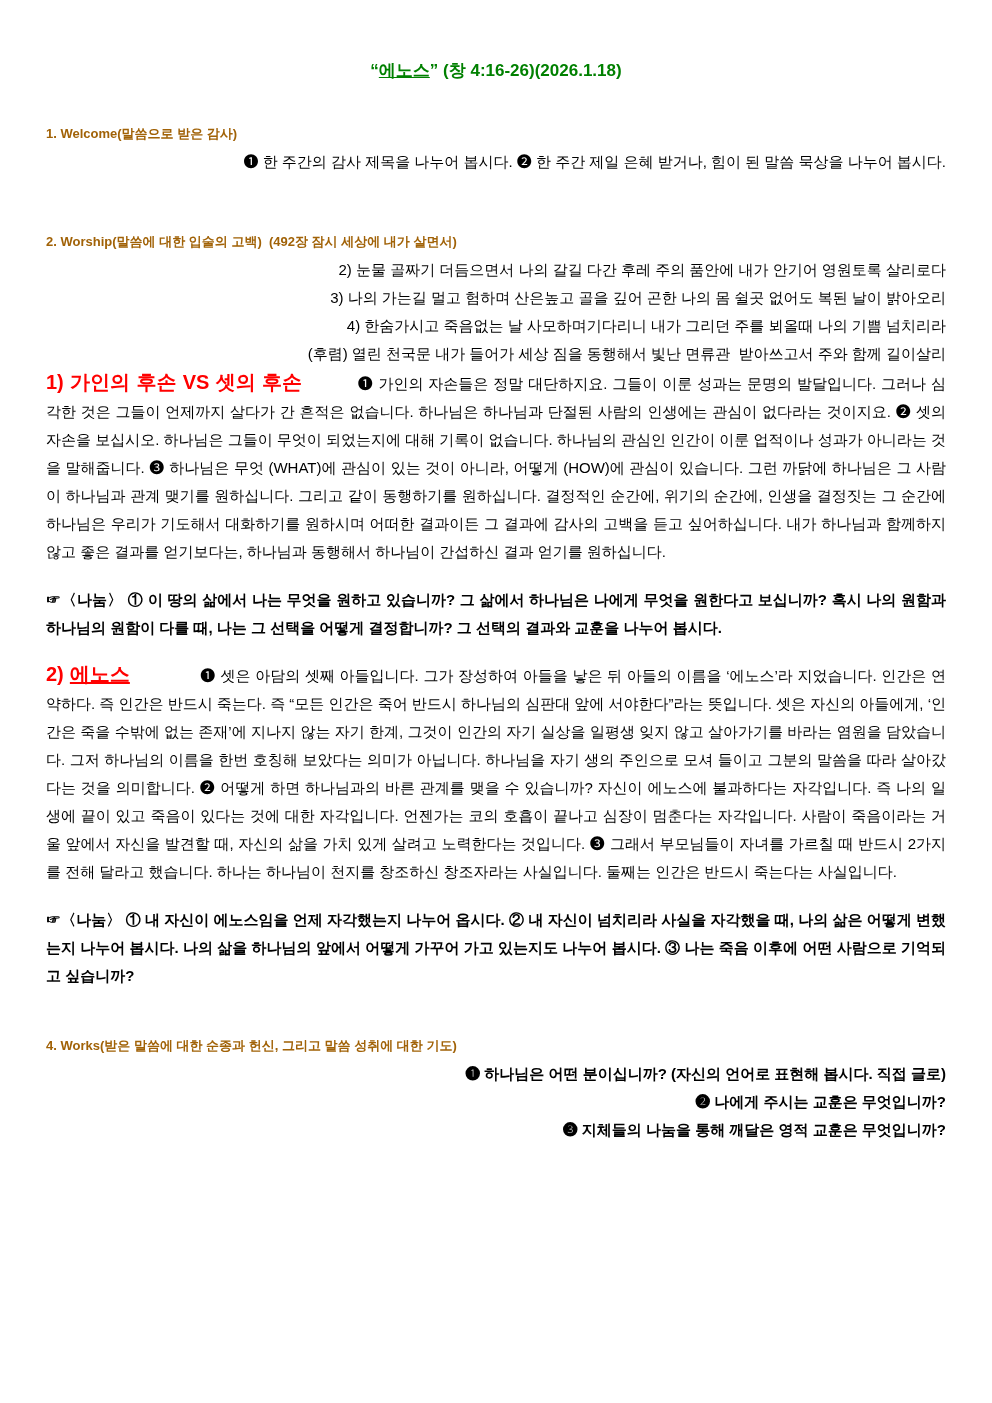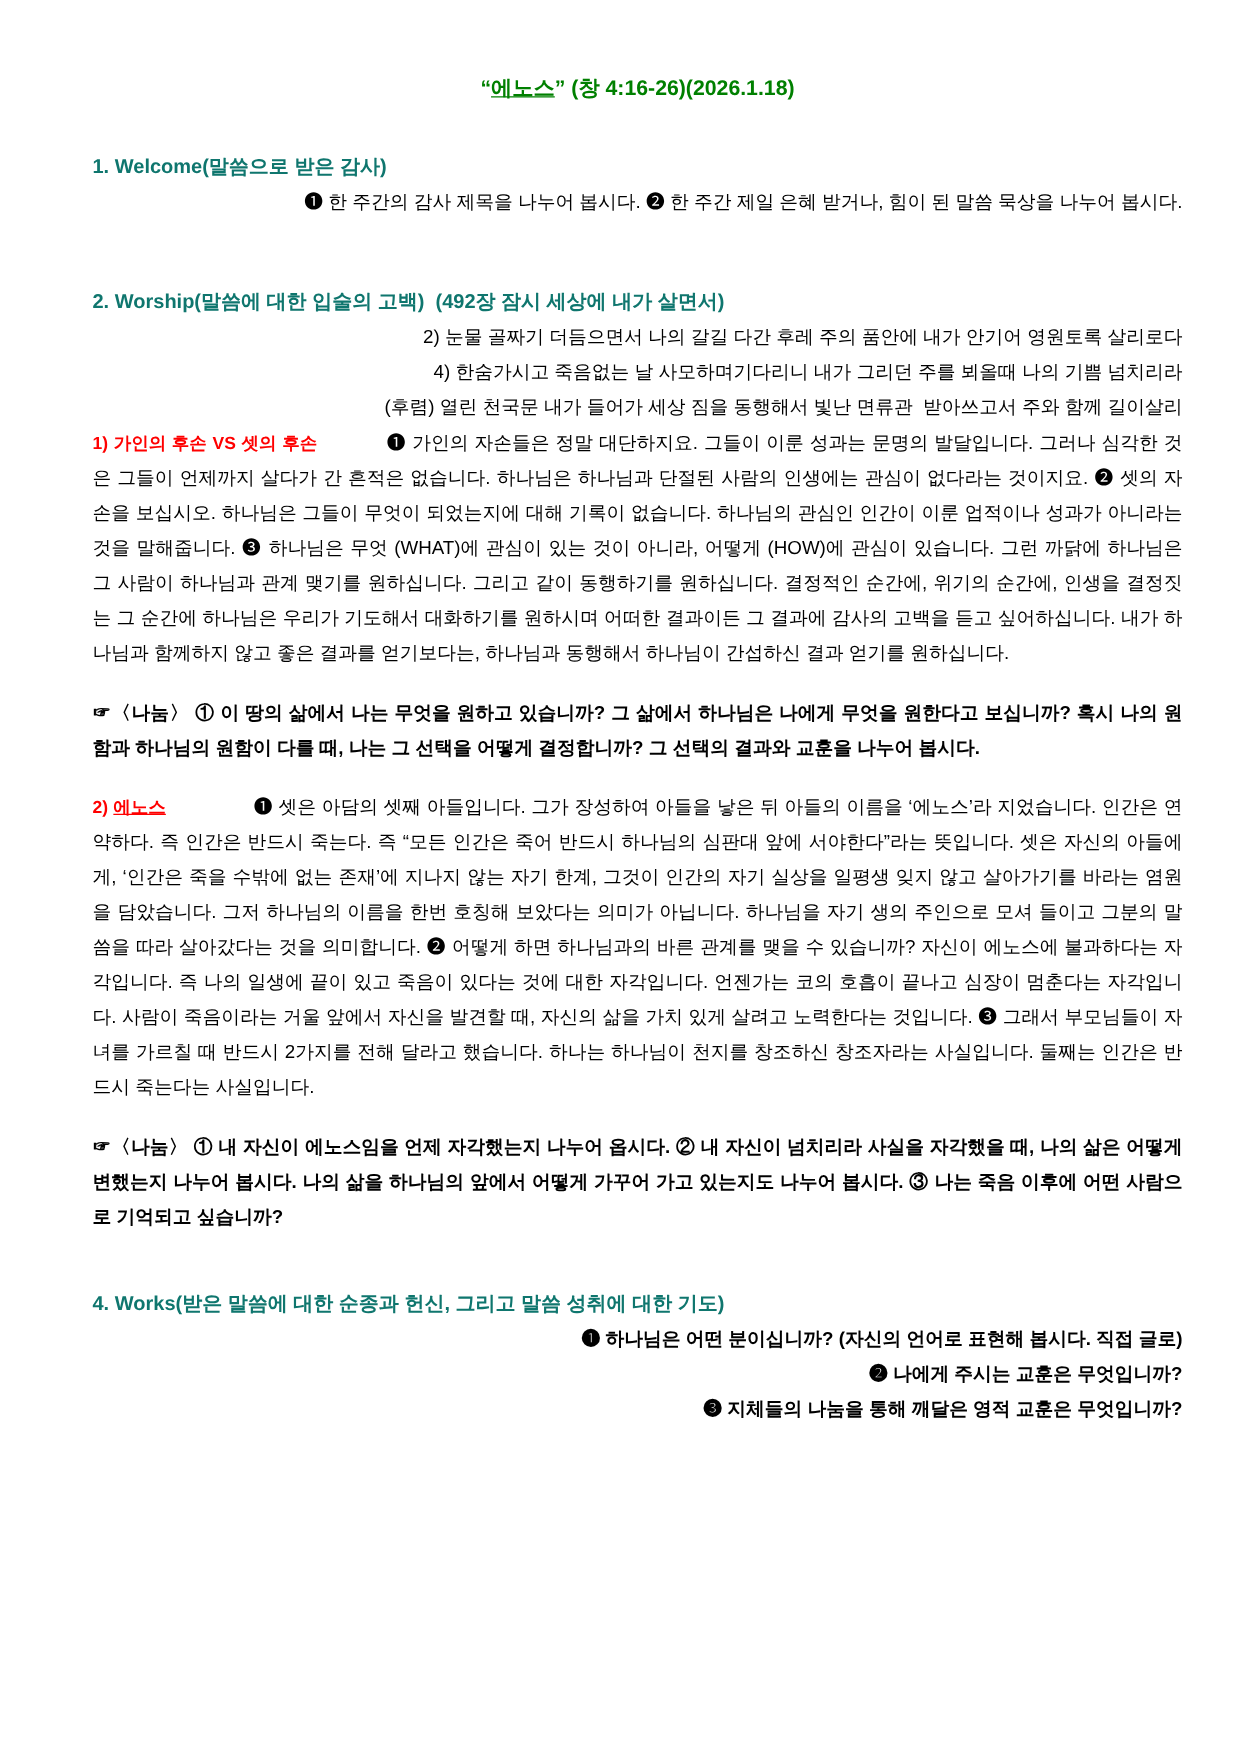--- a/index.html
+++ b/index.html
@@ -1,55 +1,55 @@
 <!DOCTYPE html>
 <html lang="ko"><head>
 <meta charset="utf-8">
 <style>
   html, body { margin: 0; padding: 0; background: #ffffff; }
   .page {
     position: relative;
     width: 992px;
     height: 1238px;
     box-sizing: border-box;
-    padding: 58px 46px 0 74px;
+    padding: 58px 46px 0 46px;
     background: #ffffff;
     font-family: "Liberation Sans", sans-serif;
     color: #000000;
     font-size: 15px;
     line-height: 28px;
   }
   .title {
     margin: 0;
     text-align: center;
     font-size: 17px;
     font-weight: bold;
     color: #008000;
     line-height: 26px;
     white-space: pre-wrap;
   }
   .u { text-decoration: underline; }
   h2 {
     margin: 0;
-    font-size: 16px;
+    font-size: 13px;
     font-weight: bold;
-    color: #0f766e;
+    color: #a16207;
     line-height: 28px;
     white-space: pre-wrap;
   }
   .mt-welcome { margin-top: 36px; }
   .mt-worship { margin-top: 52px; }
   .mt-word    { margin-top: 48px; }
   .mt-works   { margin-top: 42px; }
   p { margin: 0; }
   .body { font-size: 15px; line-height: 28px; text-align: right; }
   .indent1 { padding-left: 16px; }
   .song { padding-left: 12px; white-space: pre-wrap; }
   .justify { text-align: justify; }
-  .red-head { color: #ff0000; font-weight: bold; font-size: 14px; }
+  .red-head { color: #ff0000; font-weight: bold; font-size: 20px; }
   .gap55 { display: inline-block; width: 55px; }
   .gap70 { display: inline-block; width: 70px; }
   .sharing { font-weight: bold; margin-top: 20px; }
   .para2 { margin-top: 18px; }
   .works-item { font-weight: bold; }
 </style>
 </head>
 <body>
 
 <div class="page">
@@ -57,20 +57,21 @@
   <h1 class="title"><span>“</span><span class="u">에노스</span><span>”</span><span> (창 4:16-26)(2026.1.18)</span></h1>
 
   <section>
     <h2 class="mt-welcome">1. Welcome(말씀으로 받은 감사)</h2>
     <p class="body indent1">❶ 한 주간의 감사 제목을 나누어 봅시다. ❷ 한 주간 제일 은혜 받거나, 힘이 된 말씀 묵상을 나누어 봅시다.</p>
   </section>
 
   <section>
     <h2 class="mt-worship">2. Worship(말씀에 대한 입술의 고백)  (492장 잠시 세상에 내가 살면서)</h2>
     <p class="body song">2) 눈물 골짜기 더듬으면서 나의 갈길 다간 후레 주의 품안에 내가 안기어 영원토록 살리로다</p>
+    <p class="body song">3) 나의 가는길 멀고 험하며 산은높고 골을 깊어 곤한 나의 몸 쉴곳 없어도 복된 날이 밝아오리</p>
     <p class="body song">4) 한숨가시고 죽음없는 날 사모하며기다리니 내가 그리던 주를 뵈올때 나의 기쁨 넘치리라</p>
     <p class="body song">(후렴) 열린 천국문 내가 들어가 세상 짐을 동행해서 빛난 면류관  받아쓰고서 주와 함께 길이살리</p>
   </section>
 
   <section>
 
     <p class="body justify"><span class="red-head">1) 가인의 후손 VS 셋의 후손</span><span class="gap55"></span><span>❶  가인의 자손들은 정말 대단하지요. 그들이 이룬 성과는 문명의 발달입니다. 그러나 심각한 것은 그들이 언제까지 살다가 간 흔적은 없습니다. 하나님은 하나님과 단절된 사람의 인생에는 관심이 없다라는 것이지요. ❷ 셋의 자손을 보십시오. 하나님은 그들이 무엇이 되었는지에 대해 기록이 없습니다. 하나님의 관심인 인간이 이룬 업적이나 성과가 아니라는 것을 말해줍니다. ❸ 하나님은 무엇 (WHAT)에 관심이 있는 것이 아니라, 어떻게 (HOW)에 관심이 있습니다. 그런 까닭에 하나님은 그 사람이 하나님과 관계 맺기를 원하십니다. 그리고 같이 동행하기를 원하십니다. 결정적인 순간에, 위기의 순간에, 인생을 결정짓는 그 순간에 하나님은 우리가 기도해서 대화하기를 원하시며 어떠한 결과이든 그 결과에 감사의 고백을 듣고 싶어하십니다. 내가 하나님과 함께하지 않고 좋은 결과를 얻기보다는, 하나님과 동행해서 하나님이 간섭하신 결과 얻기를 원하십니다.</span></p>
 
     <p class="body justify sharing">☞〈나눔〉 ① 이 땅의 삶에서 나는 무엇을 원하고 있습니까? 그 삶에서 하나님은 나에게 무엇을 원한다고 보십니까? 혹시 나의 원함과 하나님의 원함이 다를 때, 나는 그 선택을 어떻게 결정합니까? 그 선택의 결과와 교훈을 나누어 봅시다.</p>
 

